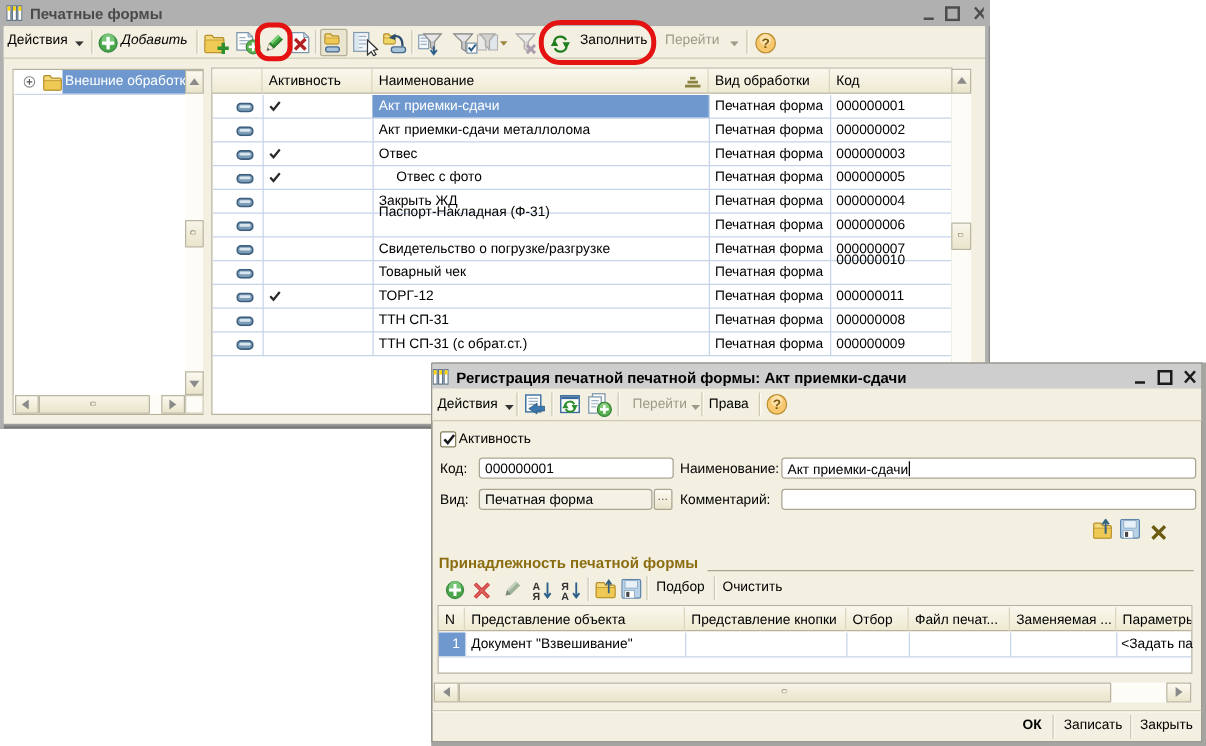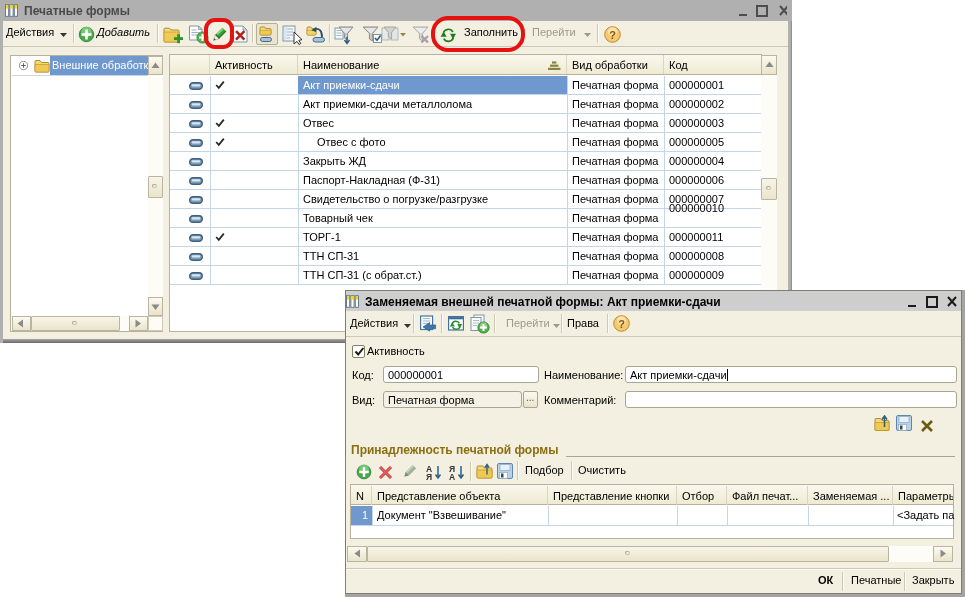--- a/index.html
+++ b/index.html
@@ -254,21 +254,21 @@
       <rect x="2.6" y="2.2" width="8.8" height="2.2" rx="1.1" fill="#d9e6ef"></rect>
     </svg>
     <div class="abs nw" style="z-index:5;left:303px;top:155px;">Закрыть ЖД</div>
     <div class="abs nw" style="z-index:5;left:572px;top:155px;">Печатная форма</div>
     <div class="abs nw" style="z-index:5;left:669px;top:155px;">000000004</div>
     <div class="abs" style="z-index:4;left:170px;top:189px;width:591px;height:1px;background:#c6d4e8;"></div>
     <svg class="abs" style="z-index:5;left:189px;top:177px" width="14" height="8">
       <rect x="0.7" y="0.7" width="12.6" height="6.6" rx="3.3" fill="#7d9cb5" stroke="#3e6080" stroke-width="1.4"></rect>
       <rect x="2.6" y="2.2" width="8.8" height="2.2" rx="1.1" fill="#d9e6ef"></rect>
     </svg>
-    <div class="abs nw" style="z-index:5;left:303px;top:174px;">Паспорт-Накладная (Ф-31)</div>
+    <div class="abs nw" style="z-index:5;left:303px;top:164px;">Паспорт-Накладная (Ф-31)</div>
     <div class="abs nw" style="z-index:5;left:572px;top:174px;">Печатная форма</div>
     <div class="abs nw" style="z-index:5;left:669px;top:174px;">000000006</div>
     <div class="abs" style="z-index:4;left:170px;top:208px;width:591px;height:1px;background:#c6d4e8;"></div>
     <svg class="abs" style="z-index:5;left:189px;top:196px" width="14" height="8">
       <rect x="0.7" y="0.7" width="12.6" height="6.6" rx="3.3" fill="#7d9cb5" stroke="#3e6080" stroke-width="1.4"></rect>
       <rect x="2.6" y="2.2" width="8.8" height="2.2" rx="1.1" fill="#d9e6ef"></rect>
     </svg>
     <div class="abs nw" style="z-index:5;left:303px;top:193px;">Свидетельство о погрузке/разгрузке</div>
     <div class="abs nw" style="z-index:5;left:572px;top:193px;">Печатная форма</div>
     <div class="abs nw" style="z-index:5;left:669px;top:193px;">000000007</div>
@@ -281,21 +281,21 @@
     <div class="abs nw" style="z-index:5;left:572px;top:212px;">Печатная форма</div>
     <div class="abs nw" style="z-index:5;left:669px;top:202px;">000000010</div>
     <div class="abs" style="z-index:4;left:170px;top:246px;width:591px;height:1px;background:#c6d4e8;"></div>
     <svg class="abs" style="z-index:5;left:189px;top:234px" width="14" height="8">
       <rect x="0.7" y="0.7" width="12.6" height="6.6" rx="3.3" fill="#7d9cb5" stroke="#3e6080" stroke-width="1.4"></rect>
       <rect x="2.6" y="2.2" width="8.8" height="2.2" rx="1.1" fill="#d9e6ef"></rect>
     </svg>
     <svg class="abs" style="z-index:5;left:215px;top:232px" width="11" height="10">
       <path d="M1.2 5 L3.8 7.8 L8.8 1.6" stroke="#2a2a2a" stroke-width="1.8" fill="none"></path>
     </svg>
-    <div class="abs nw" style="z-index:5;left:303px;top:231px;">ТОРГ-1</div>
+    <div class="abs nw" style="z-index:5;left:303px;top:231px;">ТОРГ-12</div>
     <div class="abs nw" style="z-index:5;left:572px;top:231px;">Печатная форма</div>
     <div class="abs nw" style="z-index:5;left:669px;top:231px;">000000011</div>
     <div class="abs" style="z-index:4;left:170px;top:265px;width:591px;height:1px;background:#c6d4e8;"></div>
     <svg class="abs" style="z-index:5;left:189px;top:253px" width="14" height="8">
       <rect x="0.7" y="0.7" width="12.6" height="6.6" rx="3.3" fill="#7d9cb5" stroke="#3e6080" stroke-width="1.4"></rect>
       <rect x="2.6" y="2.2" width="8.8" height="2.2" rx="1.1" fill="#d9e6ef"></rect>
     </svg>
     <div class="abs nw" style="z-index:5;left:303px;top:250px;">ТТН СП-31</div>
     <div class="abs nw" style="z-index:5;left:572px;top:250px;">Печатная форма</div>
     <div class="abs nw" style="z-index:5;left:669px;top:250px;">000000008</div>
@@ -330,21 +330,21 @@
   <rect x="0.5" y="0.7" width="3.2" height="11.6"></rect>
   <rect x="4.9" y="0.7" width="3.2" height="11.6"></rect>
   <rect x="9.3" y="0.7" width="3.2" height="11.6"></rect>
  </g>
  <g fill="#ffd400">
   <rect x="1" y="1.2" width="2.2" height="3.4"></rect>
   <rect x="5.4" y="1.2" width="2.2" height="3.4"></rect>
   <rect x="9.8" y="1.2" width="2.2" height="3.4"></rect>
  </g>
 </svg></div>
-<div class="abs nw" style="z-index:12;left:365px;top:295px;font-weight:bold;font-size:12px;color:#000;">Заменяемая внешней печатной формы: Акт приемки-сдачи</div>
+<div class="abs nw" style="z-index:12;left:365px;top:295px;font-weight:bold;font-size:12px;color:#000;">Регистрация печатной печатной формы: Акт приемки-сдачи</div>
 <svg class="abs" style="z-index:12;left:905px;top:295px;" width="54" height="13">
  <rect x="3" y="10" width="8" height="2" fill="#1a1a1a"></rect>
  <rect x="22" y="2" width="10" height="10" fill="none" stroke="#1a1a1a" stroke-width="2"></rect>
  <path d="M43 2 L51 11 M51 2 L43 11" stroke="#1a1a1a" stroke-width="2"></path>
 </svg>
 <div class="abs" style="z-index:11;left:346px;top:311px;width:615px;height:26px;background:#f3f0e1;border-bottom:1px solid #cdc9b4;"></div>
 <div class="abs nw" style="z-index:12;left:350px;top:317px;">Действия</div>
 <svg class="abs" style="z-index:12;left:404px;top:324px;" width="8" height="5">
     <path d="M0 0 L7 0 L3.5 4 Z" fill="#333"></path>
   </svg>
@@ -487,18 +487,18 @@
   </svg>
 <div class="sthumb" style="z-index:12;left:367px;top:546px;width:522px;height:16px;"></div>
 <div class="grip" style="z-index:13;left:625px;top:551px;"></div>
 <div class="sbtn" style="z-index:12;left:933px;top:546px;width:20px;height:16px;"></div>
 <svg class="abs" style="z-index:13;left:940px;top:549px;" width="7" height="9">
     <path d="M0.5 0.5 L0.5 8.5 L6 4.5 Z" fill="#8a8a8a"></path>
   </svg>
 <div class="abs" style="z-index:12;left:346px;top:568px;width:615px;height:1px;background:#cdc9b4;box-shadow:0 1px 0 #fcfaf2;"></div>
 <div class="abs nw" style="z-index:12;left:818px;top:574px;font-weight:bold;">ОК</div>
 <div class="tsep" style="z-index:12;left:842px;top:572px;"></div>
-<div class="abs nw" style="z-index:12;left:851px;top:574px;">Печатные</div>
+<div class="abs nw" style="z-index:12;left:851px;top:574px;">Записать</div>
 <div class="tsep" style="z-index:12;left:904px;top:572px;"></div>
 <div class="abs nw" style="z-index:12;left:912px;top:574px;">Закрыть</div>
 
 <div class="redov" style="left:204px;top:18px;width:30px;height:31px;border-radius:11px;"></div>
 <div class="redov" style="left:431px;top:16px;width:94px;height:36px;border-radius:17px;"></div>
 
 </body></html>

